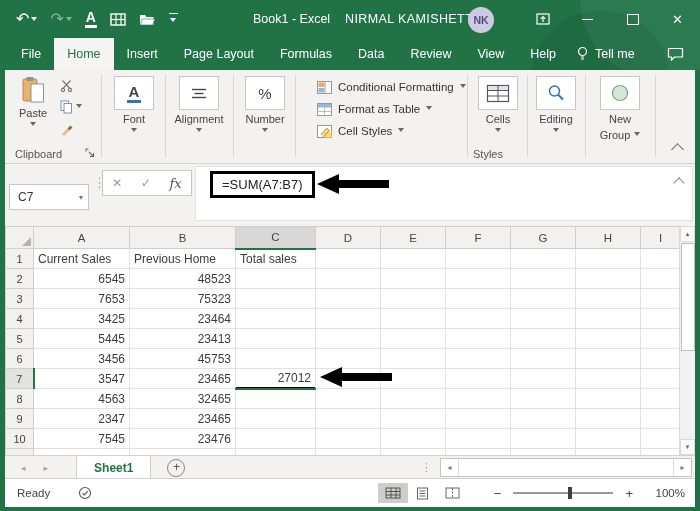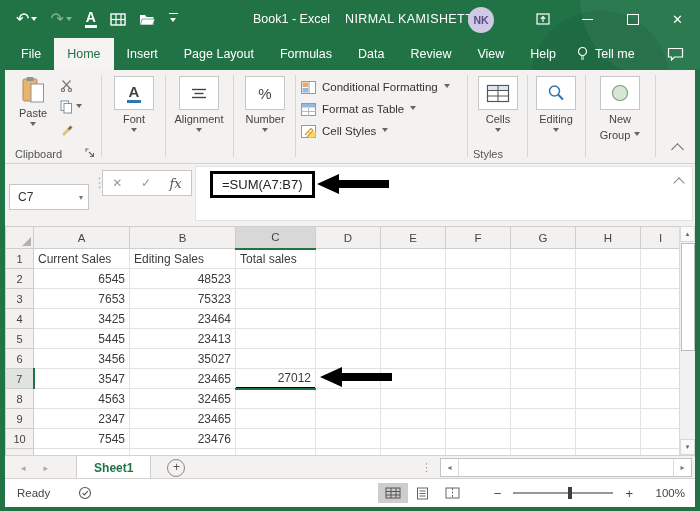--- a/index.html
+++ b/index.html
@@ -38,21 +38,21 @@
   .bb-label{font-size:11px;color:#444;white-space:nowrap;}
   .chev{width:0;height:0;border:3px solid transparent;border-top:4px solid #666;}
   .small-btns{position:absolute;left:55px;top:8px;display:flex;flex-direction:column;gap:8px;}
   .sb-row{display:flex;align-items:center;gap:3px;height:14px;}
   .grp-footer{position:absolute;bottom:3px;font-size:11px;color:#555;}
   .cb-footer{left:10px;width:80px;display:flex;justify-content:space-between;align-items:center;}
   .big-btn{position:absolute;top:6px;display:flex;flex-direction:column;align-items:center;gap:3px;}
   .icon-frame{width:38px;height:32px;background:#fff;border:1px solid #c8c6c4;display:flex;align-items:center;justify-content:center;}
   .font-glyph{font-size:15px;font-weight:bold;color:#444;border-bottom:3px solid #2e75b6;line-height:1;padding:0 2px 1px 2px;}
   .pct-glyph{font-size:15px;color:#444;}
-  .styles-grp{position:absolute;left:296px;top:6px;}
+  .styles-grp{position:absolute;left:312px;top:6px;}
   .style-row{display:flex;align-items:center;gap:6px;height:22px;font-size:11.5px;color:#333;}
   .styles-footer{left:290px;width:168px;text-align:right;margin-left:40px;}
   .ribbon-collapse{position:absolute;right:13px;bottom:9px;width:8px;height:8px;border-top:1.6px solid #666;border-left:1.6px solid #666;transform:rotate(45deg);}
   
   .formula-row{position:absolute;top:164px;left:5px;width:690px;height:62px;background:#f3f2f1;border-bottom:1px solid #cfcecd;}
   .name-box{position:absolute;left:4px;top:20px;width:78px;height:24px;background:#fff;border:1px solid #c8c6c4;display:flex;align-items:center;font-size:12px;color:#333;}
   .name-box .val{padding-left:8px;}
   .name-box .nb-chev{margin-left:auto;margin-right:5px;color:#777;font-size:8px;}
   .fb-dots{position:absolute;left:88px;top:11px;color:#b0aeac;font-size:13px;}
   .fx-box{position:absolute;left:97px;top:6px;width:88px;height:24px;background:#fff;border:1px solid #c8c6c4;display:flex;align-items:center;justify-content:space-around;}
@@ -394,21 +394,21 @@
             <td class="colhdr">D</td>
             <td class="colhdr">E</td>
             <td class="colhdr">F</td>
             <td class="colhdr">G</td>
             <td class="colhdr">H</td>
             <td class="colhdr">I</td>
           </tr>
           <tr class="data-row">
             <td class="rowhdr">1</td>
             <td class="cell">Current Sales</td>
-            <td class="cell">Editing Sales</td>
+            <td class="cell">Previous Home</td>
             <td class="cell">Total sales</td>
             <td class="cell"></td>
             <td class="cell"></td>
             <td class="cell"></td>
             <td class="cell"></td>
             <td class="cell"></td>
             <td class="cell"></td>
           </tr>
           <tr class="data-row">
             <td class="rowhdr">2</td>
@@ -454,21 +454,21 @@
             <td class="cell"></td>
             <td class="cell"></td>
             <td class="cell"></td>
             <td class="cell"></td>
             <td class="cell"></td>
             <td class="cell"></td>
           </tr>
           <tr class="data-row">
             <td class="rowhdr">6</td>
             <td class="cell num">3456</td>
-            <td class="cell num">35027</td>
+            <td class="cell num">45753</td>
             <td class="cell"></td>
             <td class="cell"></td>
             <td class="cell"></td>
             <td class="cell"></td>
             <td class="cell"></td>
             <td class="cell"></td>
             <td class="cell"></td>
           </tr>
           <tr class="data-row">
             <td class="rowhdr sel-row">7</td>

